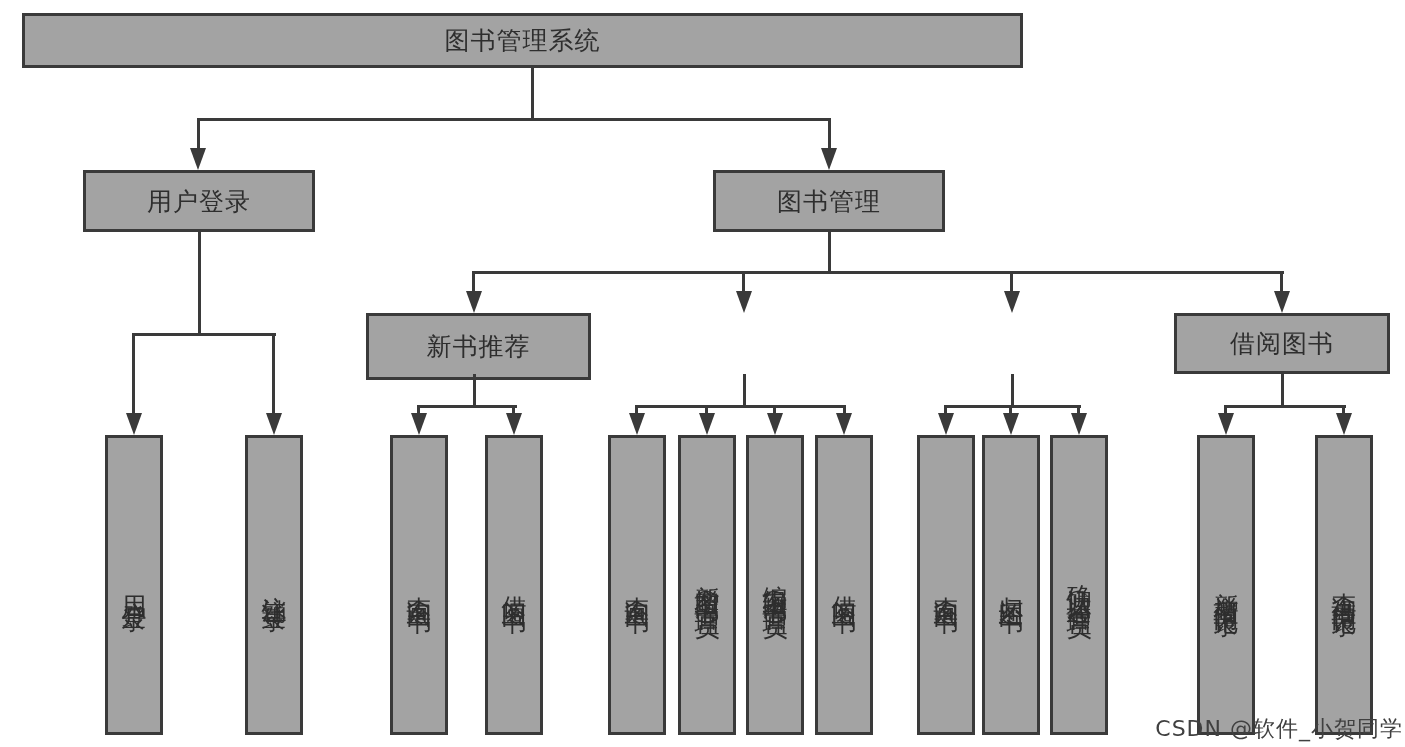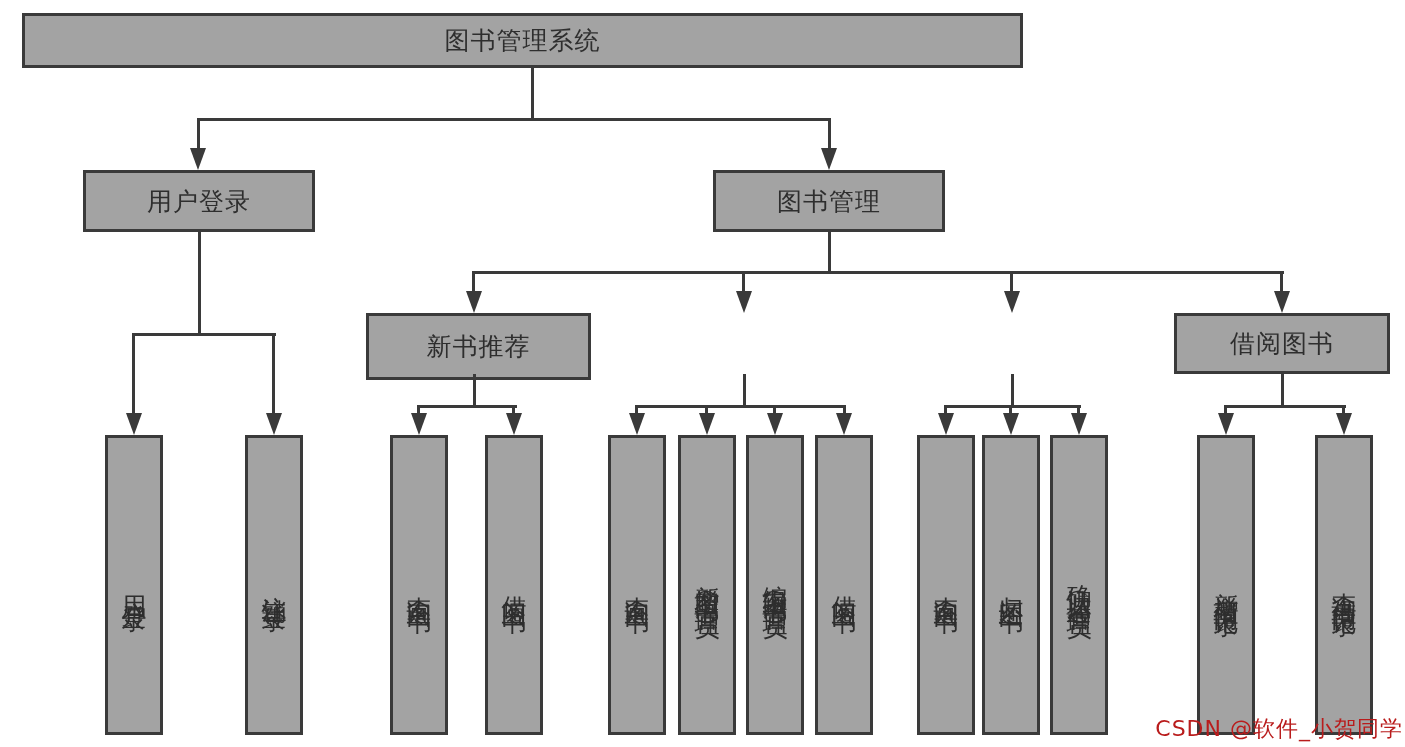--- a/index.html
+++ b/index.html
@@ -38,21 +38,21 @@
     width: 0; height: 0;
     border-left: 8px solid transparent;
     border-right: 8px solid transparent;
     border-top: 22px solid #3a3a3a;
   }
   .watermark {
     position: absolute;
     right: 2px;
     top: 714px;
     font-size: 22px;
-    color: #b91c1c;
+    color: #404040;
     letter-spacing: 1px;
     z-index: 10;
     white-space: nowrap;
   }
 </style>
 </head>
 <body>
 
 <div id="stage">
 

